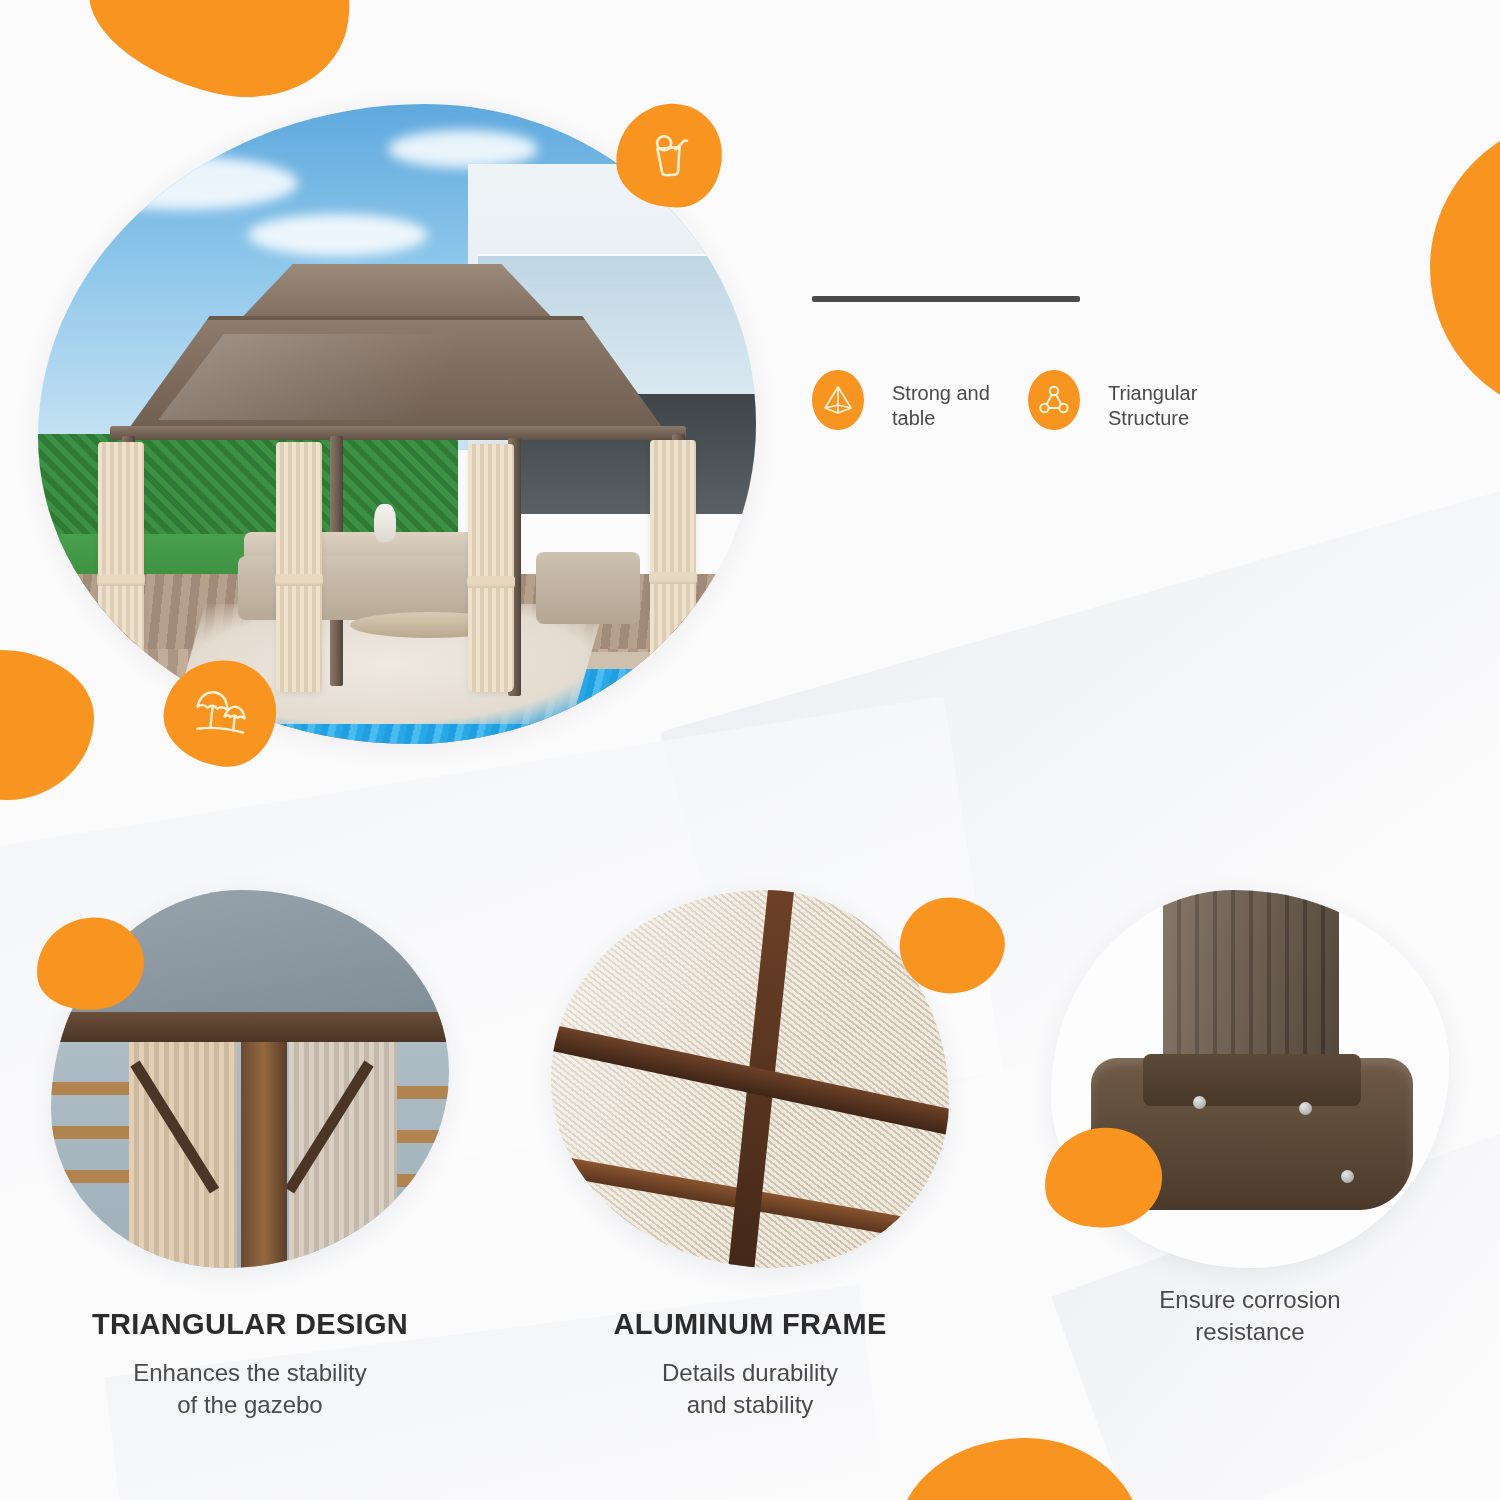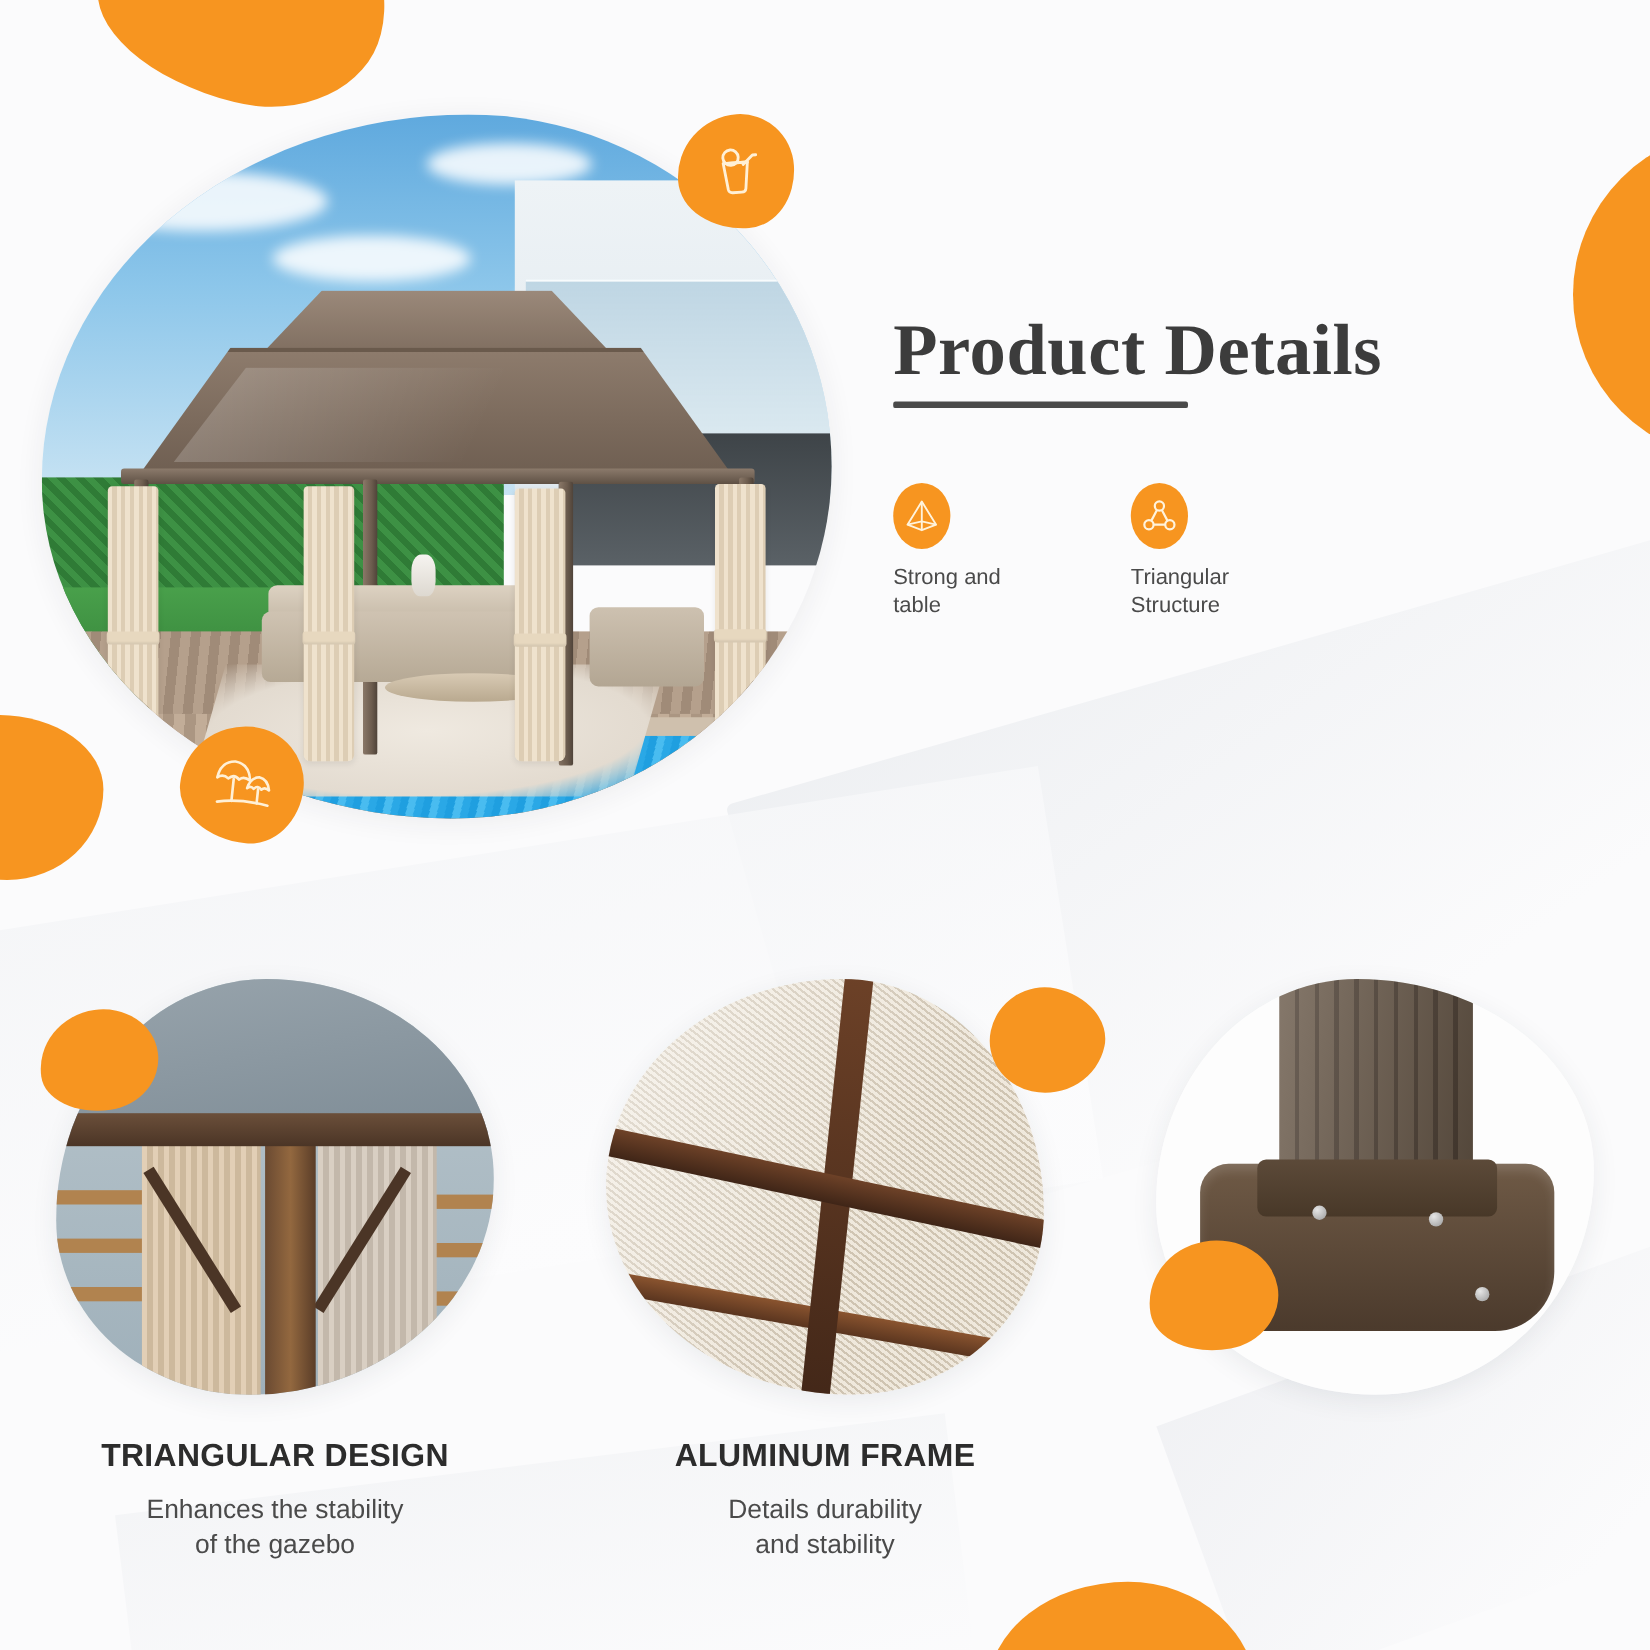--- a/index.html
+++ b/index.html
@@ -157,21 +157,21 @@
     font-family:"Liberation Serif", serif;
     font-size:66px;font-weight:700;letter-spacing:.5px;
     color:#3c3c3c;margin:0;line-height:1.05;
   }
   .title-rule{width:268px;height:6px;background:#4a4a4a;margin-top:12px;border-radius:2px;}
   .subtitle{
     margin-top:56px;font-size:25px;line-height:1.42;color:#4d4d4d;max-width:470px;
   }
 
   .features{display:flex;gap:0;margin-top:68px;}
-  .feature{display:flex;align-items:flex-start;gap:14px;width:216px;flex-direction:column;}
+  .feature{display:flex;align-items:flex-end;gap:28px;width:216px;}
   .f-ico{width:52px;height:60px;border-radius:50%;background:#F79520;
          display:flex;align-items:center;justify-content:center;flex:0 0 auto;}
   .f-label{font-size:20px;line-height:1.22;color:#4a4a4a;}
 
   
   .cards{position:absolute;top:890px;left:0;width:1500px;display:flex;}
   .card{width:500px;position:relative;}
   .card-photo{position:relative;width:398px;height:378px;margin:0 auto;overflow:hidden;
     box-shadow:0 6px 24px rgba(40,45,60,.08);}
   .shape-a{border-radius:48% 52% 56% 44% / 58% 48% 52% 42%;}
@@ -306,21 +306,20 @@
   <svg width="62" height="56" viewBox="0 0 62 56" fill="none" stroke="#FFF0D6" stroke-width="2.4" stroke-linecap="round" stroke-linejoin="round">
     <path d="M8 24 Q10 9 23 8 Q36 9 38 24 Q32 20 28 24 Q23 19 18 24 Q13 20 8 24 Z"></path>
     <path d="M23 24 L23 44"></path>
     <path d="M36 31 Q38 21 46 20 Q54 21 56 31 Q52 28 49 31 Q45.5 27 42 31 Q39 28 36 31 Z"></path>
     <path d="M46 31 L46 44"></path>
     <path d="M10 46 Q31 41 56 45"></path>
   </svg>
 </div>
 
 <div class="details-col">
-  <h1 class="title">Product Details</h1>
   <div class="title-rule"></div>
 
   <div class="features">
 
     <div class="feature">
       <div class="f-ico">
         <svg width="32" height="32" viewBox="0 0 32 32" fill="none" stroke="#FFF3DC" stroke-width="1.7" stroke-linejoin="round">
           <path d="M16 3 L29 24 L16 29 L3 24 Z"></path>
           <path d="M16 3 L16 29"></path>
           <path d="M3 24 L16 21 L29 24"></path>
@@ -397,19 +396,23 @@
       <div class="c3-bg"></div>
       <div class="c3-col"></div>
       <div class="c3-col-sh"></div>
       <div class="c3-base"></div>
       <div class="c3-base-top"></div>
       <div class="c3-bolt" style="top:206px;left:142px;"></div>
       <div class="c3-bolt" style="top:212px;left:248px;"></div>
       <div class="c3-bolt" style="top:268px;left:84px;"></div>
       <div class="c3-bolt" style="top:280px;left:290px;"></div>
     </div>
+    <div class="card-sub">
+      <span>Ensure corrosion</span><br>
+      <span>resistance</span>
+    </div>
   </div>
 
 </div>
 
 <div class="blob blob-card1"></div>
 <div class="blob blob-card2"></div>
 <div class="blob blob-card3"></div>
 
 </body></html>

